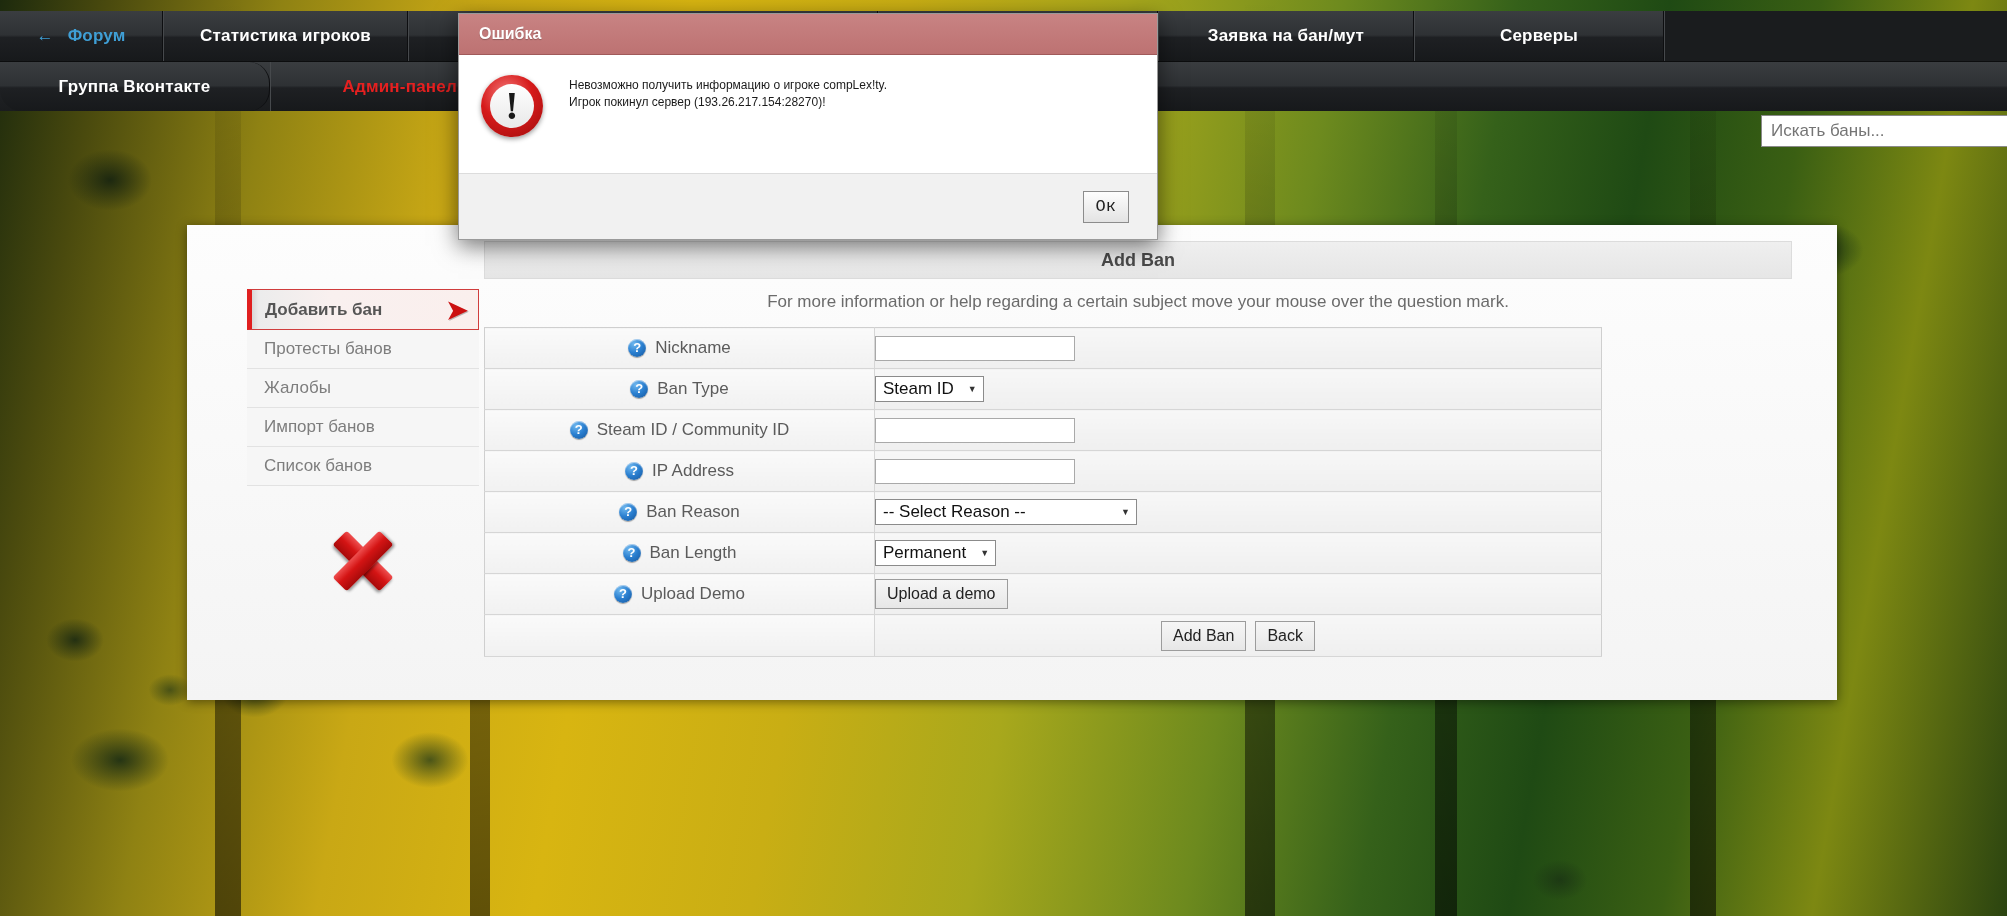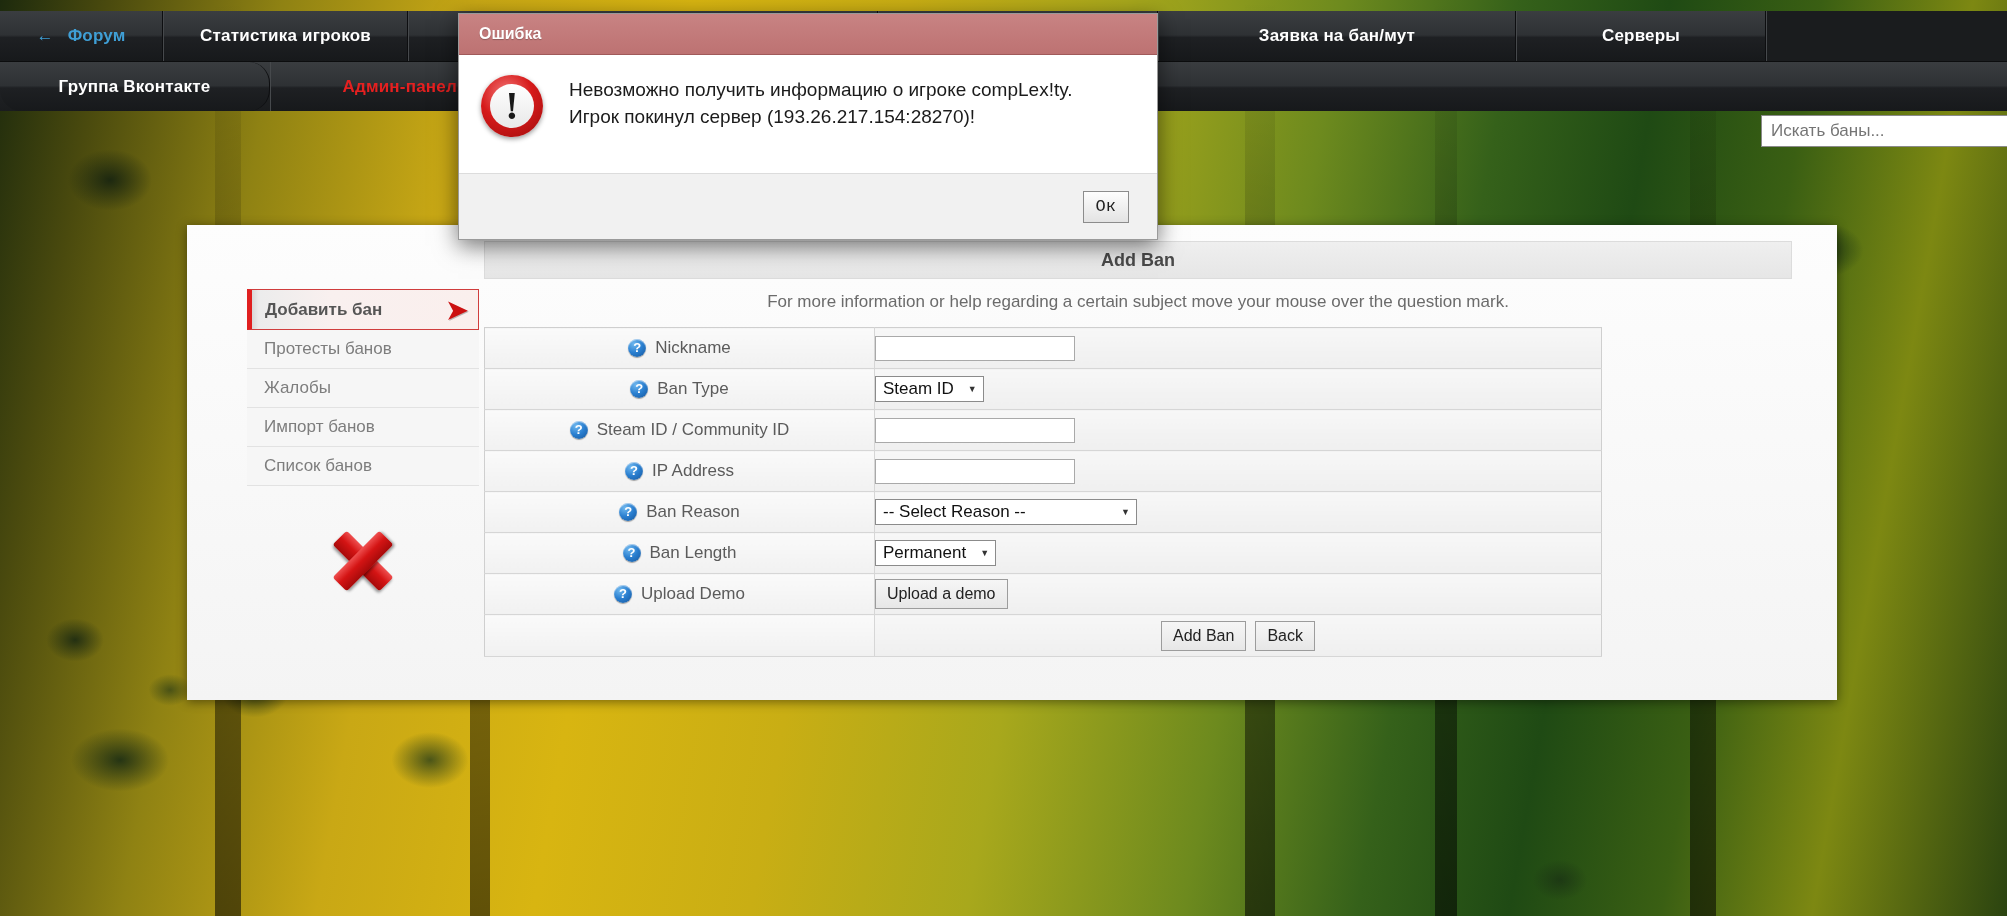--- a/index.html
+++ b/index.html
@@ -56,21 +56,21 @@
     background:linear-gradient(to bottom,#3a3d40 0%,#2e3134 48%,#1e2023 53%,#17191b 100%);
   }
   .nav-cell:first-child { border-left:none; }
   .nav-cell.link-blue { color:#3f9fd6; }
   .nav-cell.link-red  { color:#e52020; }
   .nav-arrow { color:#3f9fd6; margin-right:14px; font-size:17px; font-weight:normal; }
   #topnav-row1 .nav-cell:nth-child(1) { width:163px; }
   #topnav-row1 .nav-cell:nth-child(2) { width:245px;align-items:center; }
   #topnav-row1 .nav-cell:nth-child(3) { width:470px; }
   #topnav-row1 .nav-cell:nth-child(4) { width:280px; }
-  #topnav-row1 .nav-cell:nth-child(5) { width:358px;align-items:center; }
+  #topnav-row1 .nav-cell:nth-child(5) { width:256px;align-items:center; }
   #topnav-row1 .nav-cell:nth-child(6) { width:250px; }
   #topnav-row1 .nav-cell:nth-child(7) { flex:1; background:#1a1c1e; border-right:none; }
   #topnav-row2 .nav-cell:nth-child(1) { width:270px;border-radius:21px; }
   #topnav-row2 .nav-cell:nth-child(2) { width:270px; }
   #topnav-row2 .nav-cell:nth-child(3) { flex:1; border-right:none; }
 
   
   #searchbox {
     position:absolute; left:1761px; top:115px; width:300px; height:32px; z-index:25;
     background:#ffffff; border:1px solid #8a8a8a;
@@ -200,21 +200,21 @@
   .err-icon .inner {
     position:absolute; left:9px; top:9px; right:9px; bottom:9px; border-radius:50%;
     background:linear-gradient(to bottom,#ffffff 0%,#e9e9e9 100%);
   }
   .err-icon .bang {
     position:absolute; left:0; right:0; top:12px; text-align:center;
     font-family:"Liberation Serif", serif; font-size:40px; font-weight:bold;
     line-height:38px; color:#1a1a1a;
   }
   #modal-msg {
-    font-size:19px; color:#1b1b1b; line-height:1.42; padding-top:6px;
+    font-size:12px; color:#1b1b1b; line-height:1.42; padding-top:6px;
   }
   #modal-footer {
     height:66px; background:#f1f1f1; border-top:1px solid #dcdcdc;
     display:flex; align-items:center; justify-content:flex-end; padding-right:28px;
   }
   #ok-button {
     min-width:44px; height:32px; border:1px solid #8c8c8c;
     background:linear-gradient(to bottom,#fdfdfd 0%,#e3e3e3 100%);
     font-family:Liberation Mono, monospace; font-size:17px; color:#222;
     padding:0 12px; cursor:pointer;

